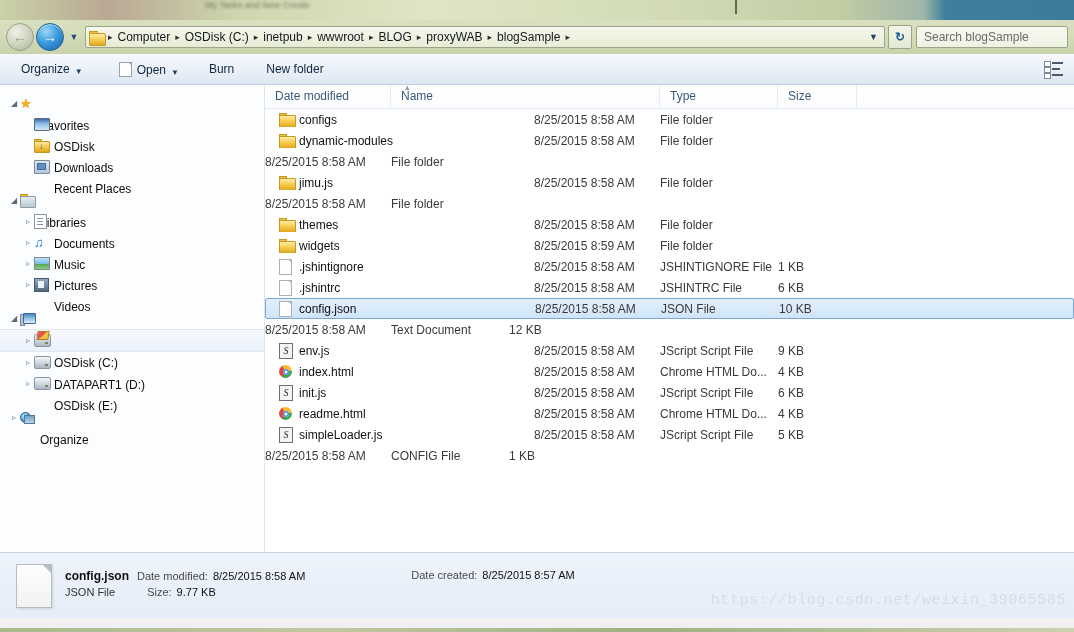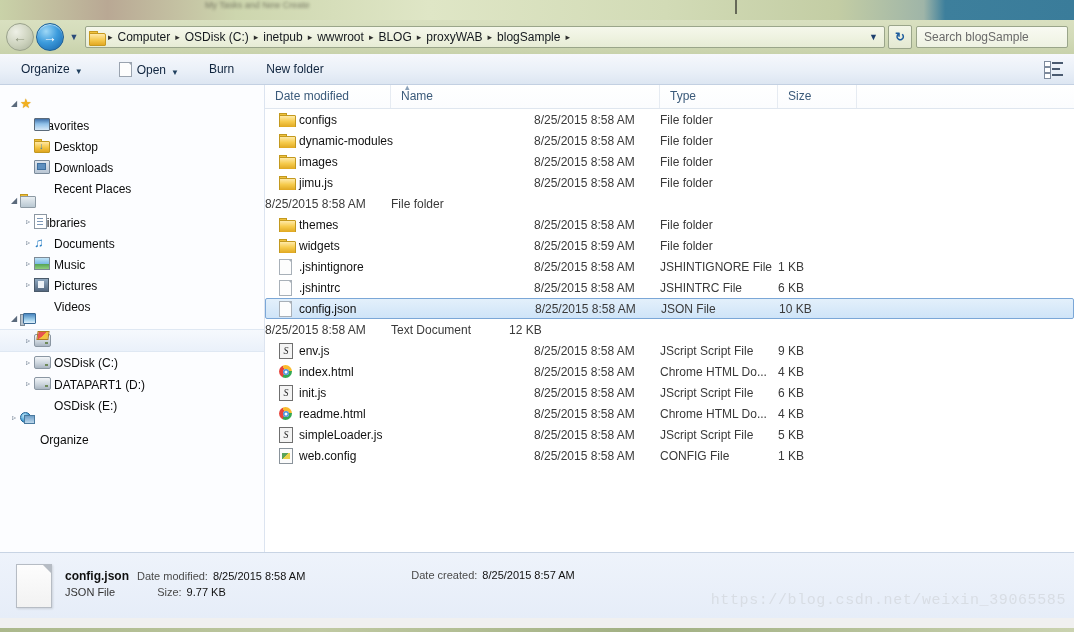--- a/index.html
+++ b/index.html
@@ -531,21 +531,21 @@
         <span class="ticon">
             <span class="ic-star">★</span>
           </span>
         <span class="tlabel">Favorites</span>
       </div>
       <div class="tree-row indent1">
         <span class="tw"></span>
         <span class="ticon">
             <span class="ic-desktop"></span>
           </span>
-        <span class="tlabel">Desktop</span>
+        <span class="tlabel">OSDisk</span>
       </div>
       <div class="tree-row indent1">
         <span class="tw"></span>
         <span class="ticon">
           <span class="ic-folder">
               <span class="t"></span>
               <span class="b"></span>
               <span class="ic-dl-arrow">↓</span>
             </span>
         </span>
@@ -685,78 +685,69 @@
                 </span>
               </span>
             <span>dynamic-modules</span>
           </div>
           <div class="cell-date">8/25/2015 8:58 AM</div>
           <div class="cell-type">File folder</div>
           <div class="cell-size"></div>
         </div>
 
         <div class="row">
+          <div class="cell-date">8/25/2015 8:58 AM</div>
+          <div class="cell-type">File folder</div>
+          <div class="cell-size"></div>
+        </div>
+
+        <div class="row">
           <div class="cell-name">
             <span class="nicon">
                 <span class="fi-folder">
                   <span class="t"></span>
                   <span class="b"></span>
                 </span>
               </span>
-            <span>images</span>
-          </div>
+            <span>jimu.js</span>
+          </div>
+          <div class="cell-date">8/25/2015 8:58 AM</div>
+          <div class="cell-type">File folder</div>
+          <div class="cell-size"></div>
+        </div>
+
+        <div class="row">
           <div class="cell-date">8/25/2015 8:58 AM</div>
           <div class="cell-type">File folder</div>
           <div class="cell-size"></div>
         </div>
 
         <div class="row">
           <div class="cell-name">
             <span class="nicon">
                 <span class="fi-folder">
                   <span class="t"></span>
                   <span class="b"></span>
                 </span>
               </span>
-            <span>jimu.js</span>
-          </div>
-          <div class="cell-date">8/25/2015 8:58 AM</div>
-          <div class="cell-type">File folder</div>
-          <div class="cell-size"></div>
-        </div>
-
-        <div class="row">
+            <span>themes</span>
+          </div>
           <div class="cell-date">8/25/2015 8:58 AM</div>
           <div class="cell-type">File folder</div>
           <div class="cell-size"></div>
         </div>
 
         <div class="row">
           <div class="cell-name">
             <span class="nicon">
                 <span class="fi-folder">
                   <span class="t"></span>
                   <span class="b"></span>
                 </span>
               </span>
-            <span>themes</span>
-          </div>
-          <div class="cell-date">8/25/2015 8:58 AM</div>
-          <div class="cell-type">File folder</div>
-          <div class="cell-size"></div>
-        </div>
-
-        <div class="row">
-          <div class="cell-name">
-            <span class="nicon">
-                <span class="fi-folder">
-                  <span class="t"></span>
-                  <span class="b"></span>
-                </span>
-              </span>
             <span>widgets</span>
           </div>
           <div class="cell-date">8/25/2015 8:59 AM</div>
           <div class="cell-type">File folder</div>
           <div class="cell-size"></div>
         </div>
 
         <div class="row">
           <div class="cell-name">
             <span class="nicon">
@@ -853,47 +844,41 @@
                 <span class="fi-js"></span>
               </span>
             <span>simpleLoader.js</span>
           </div>
           <div class="cell-date">8/25/2015 8:58 AM</div>
           <div class="cell-type">JScript Script File</div>
           <div class="cell-size">5 KB</div>
         </div>
 
         <div class="row">
-          <div class="cell-name">
-            <span class="nicon">
-                <span class="fi-config"></span>
-              </span>
-            <span>web.config</span>
-          </div>
           <div class="cell-date">8/25/2015 8:58 AM</div>
           <div class="cell-type">CONFIG File</div>
           <div class="cell-size">1 KB</div>
         </div>
 
       </div>
     </div>
   </div>
 
   <div class="details">
     <div class="det-icon"></div>
     <div class="det-cols">
       <div class="det-col">
         <div class="det-line">
           <span class="det-strong">config.json</span>
           <span class="det-lbl">Date modified:</span>
           <span class="det-val">8/25/2015 8:58 AM</span>
         </div>
         <div class="det-line">
           <span class="det-sub">JSON File</span>
-          <span class="det-lbl" style="margin-left:42px;">Size:</span>
+          <span class="det-lbl" style="margin-left:32px;">Size:</span>
           <span class="det-val">9.77 KB</span>
         </div>
       </div>
       <div class="det-col c2" style="margin-left:80px;">
         <div class="det-line">
           <span class="det-lbl">Date created:</span>
           <span class="det-val">8/25/2015 8:57 AM</span>
         </div>
       </div>
     </div>

